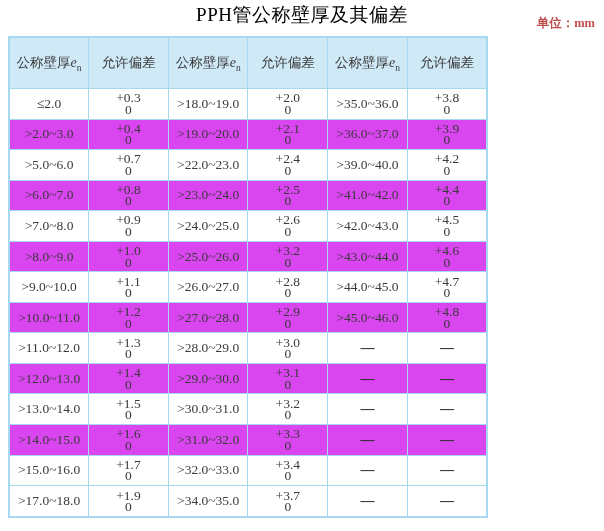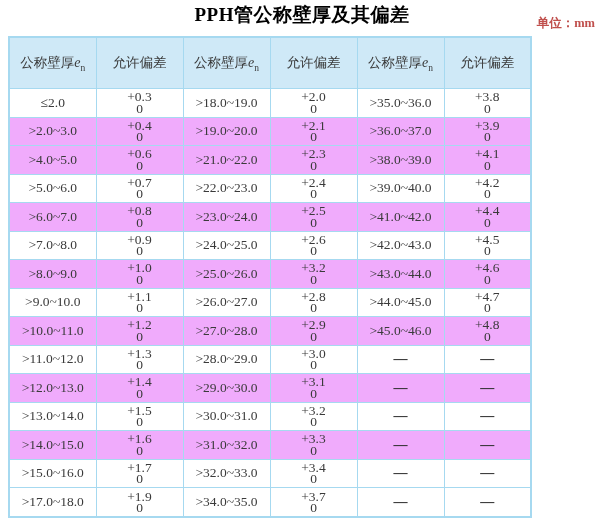--- a/index.html
+++ b/index.html
@@ -9,35 +9,35 @@
     position: relative;
     font-family: "Liberation Serif", "DejaVu Serif", serif;
     color: #3d3d3d;
     overflow: hidden;
   }
   .title {
     position: absolute;
     top: 2px; left: 0; right: 0;
     text-align: center;
     font-size: 19px;
-    font-weight: bold;
+    font-weight: normal;
     color: #000000;
     letter-spacing: 0.5px;
   }
   .unit {
     position: absolute;
     top: 15px; right: 9px;
     font-size: 12.5px;
     color: #c0504d;
     font-weight: bold;
   }
   table.spec {
     position: absolute;
     left: 8px; top: 36px;
-    width: 524px; height: 482px;
+    width: 480px; height: 482px;
     border-collapse: collapse;
     table-layout: fixed;
     border: 2px solid #a6d9f0;
   }
   th, td {
     border: 1px solid #a6d9f0;
     text-align: center;
     vertical-align: middle;
     padding: 0;
     font-weight: normal;
@@ -46,21 +46,21 @@
     height: 50px;
     background: #cfe9f7;
     font-size: 13.5px;
     color: #3a3a3a;
   }
   tbody td {
     font-size: 13.5px;
     background: #ffffff;
     color: #3a3a3a;
   }
-  tbody tr.alt td { background: #f0abfc; margin-left: 44px; }
+  tbody tr.alt td { background: #d946ef; margin-left: 44px; }
   .esym i {
     font-family: "Liberation Serif", "DejaVu Serif", serif;
     font-style: italic;
     font-size: 14px;
   }
   .esym sub {
     font-size: 9.5px;
     vertical-align: sub;
     line-height: 0;
   }
@@ -104,28 +104,20 @@
         <td><span class="tol"><span class="t-up">+3.8</span><span class="t-dn">0</span></span></td>
       </tr>
       <tr class="alt">
         <td>&gt;2.0~3.0</td>
         <td><span class="tol"><span class="t-up">+0.4</span><span class="t-dn">0</span></span></td>
         <td>&gt;19.0~20.0</td>
         <td><span class="tol"><span class="t-up">+2.1</span><span class="t-dn">0</span></span></td>
         <td>&gt;36.0~37.0</td>
         <td><span class="tol"><span class="t-up">+3.9</span><span class="t-dn">0</span></span></td>
       </tr>
-      <tr class="alt">
-        <td>&gt;4.0~5.0</td>
-        <td><span class="tol"><span class="t-up">+0.6</span><span class="t-dn">0</span></span></td>
-        <td>&gt;21.0~22.0</td>
-        <td><span class="tol"><span class="t-up">+2.3</span><span class="t-dn">0</span></span></td>
-        <td>&gt;38.0~39.0</td>
-        <td><span class="tol"><span class="t-up">+4.1</span><span class="t-dn">0</span></span></td>
-      </tr>
       <tr>
         <td>&gt;5.0~6.0</td>
         <td><span class="tol"><span class="t-up">+0.7</span><span class="t-dn">0</span></span></td>
         <td>&gt;22.0~23.0</td>
         <td><span class="tol"><span class="t-up">+2.4</span><span class="t-dn">0</span></span></td>
         <td>&gt;39.0~40.0</td>
         <td><span class="tol"><span class="t-up">+4.2</span><span class="t-dn">0</span></span></td>
       </tr>
       <tr class="alt">
         <td>&gt;6.0~7.0</td>

